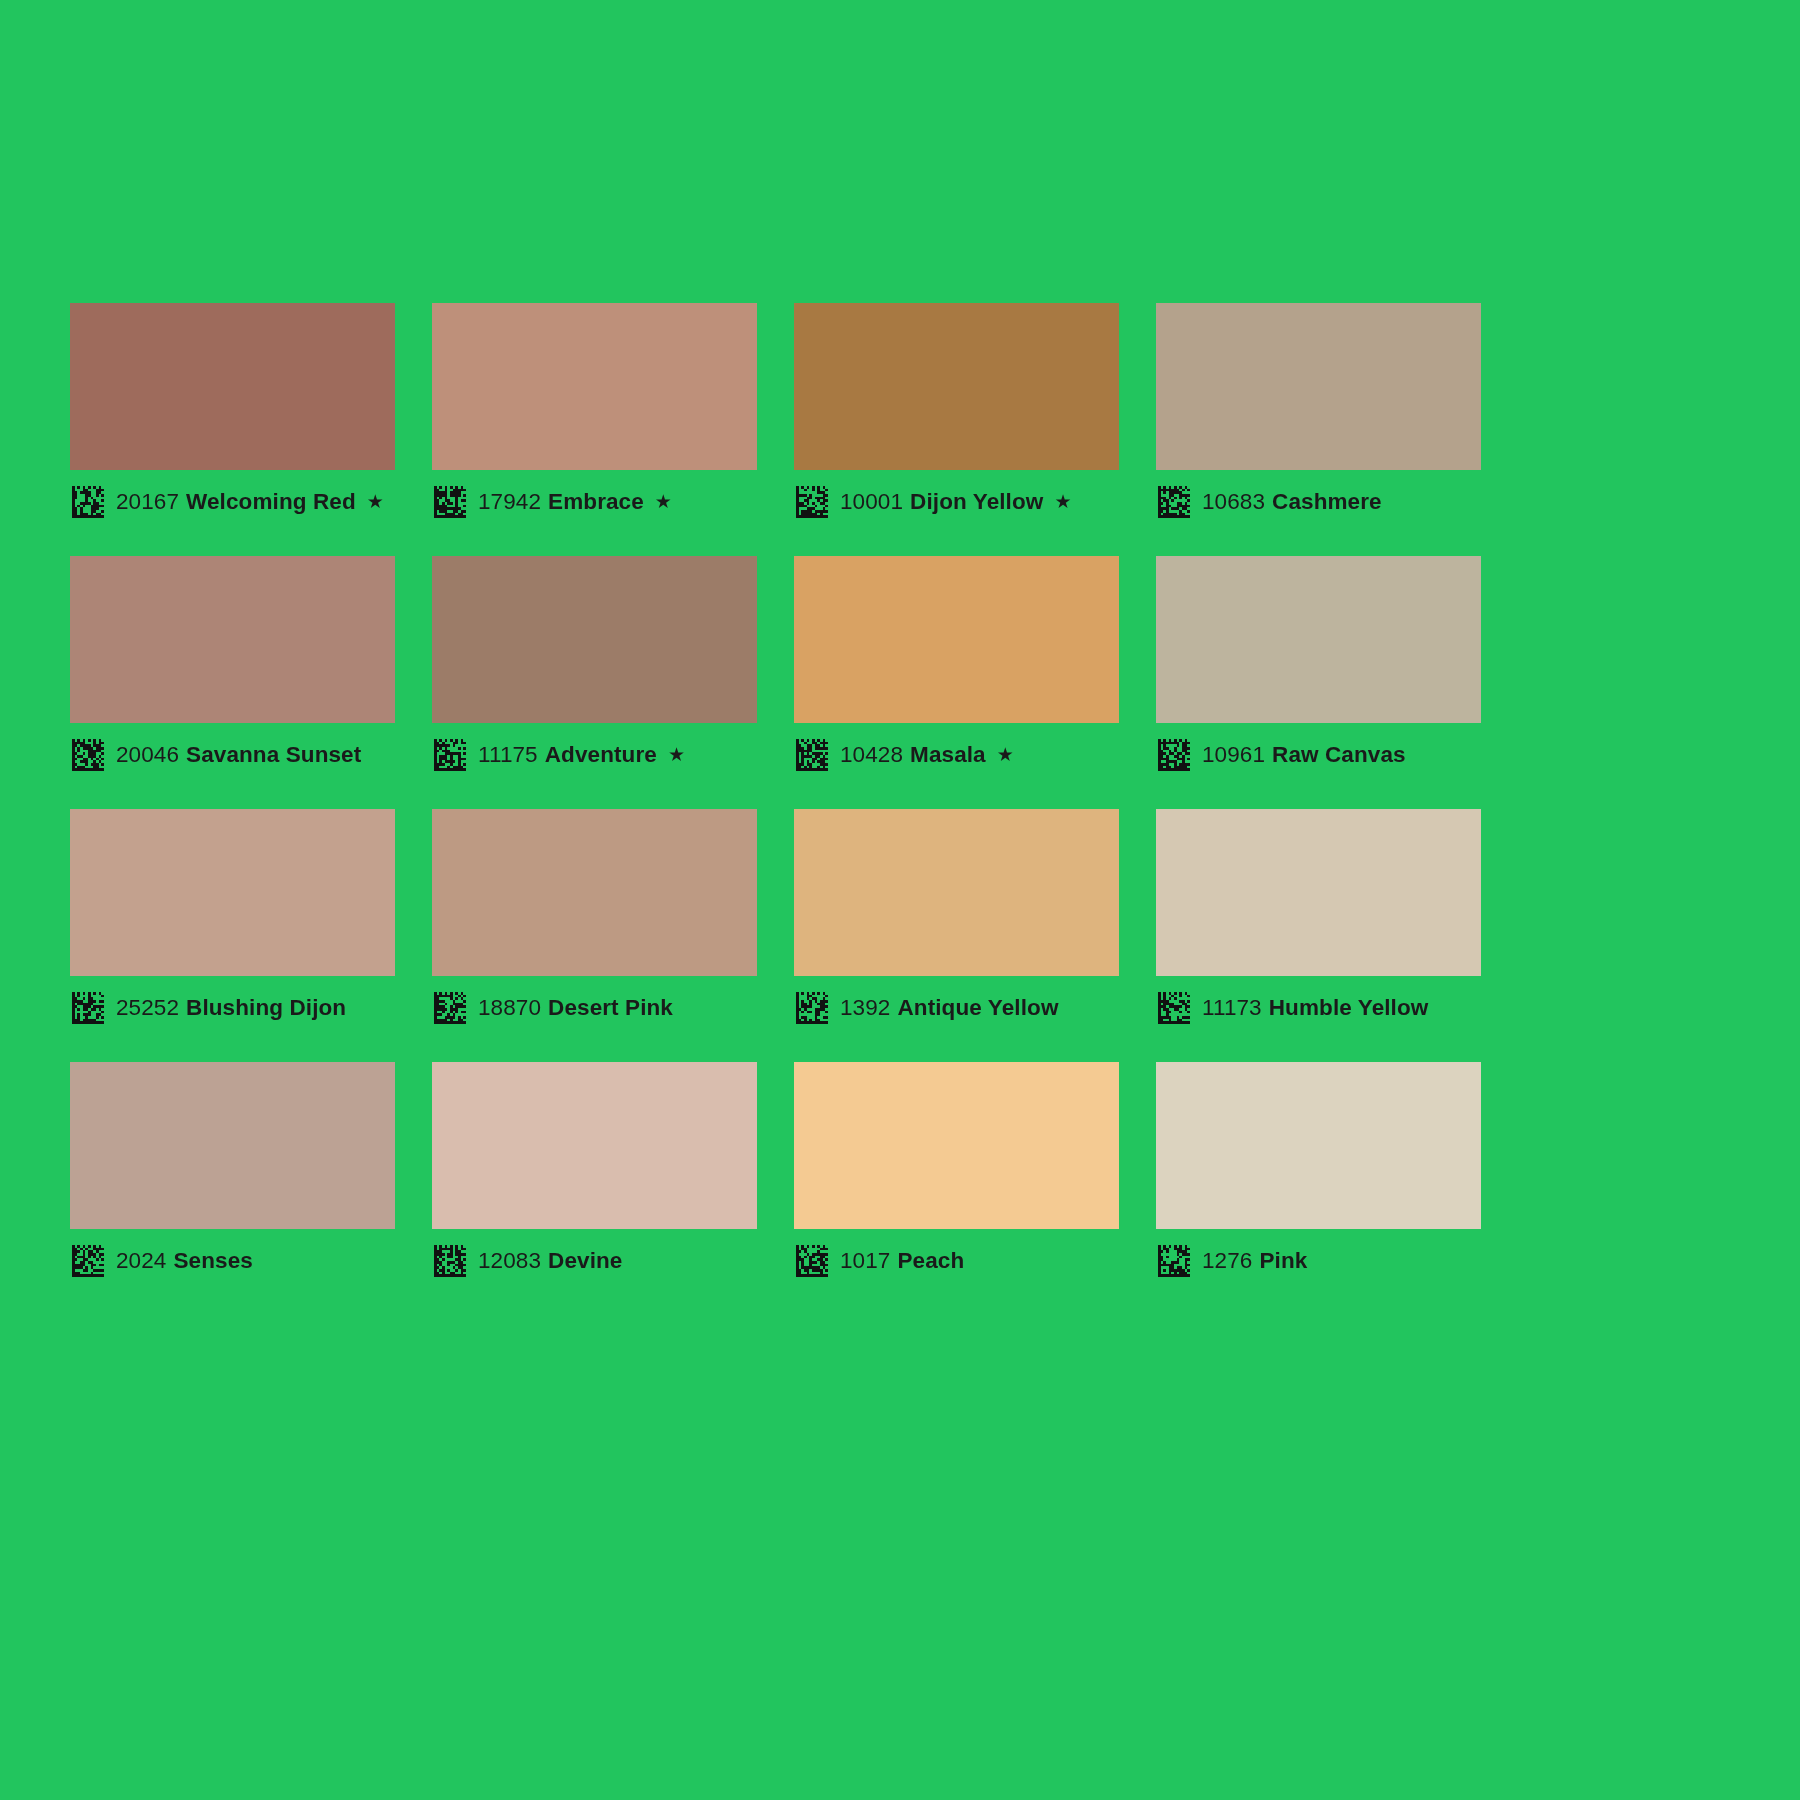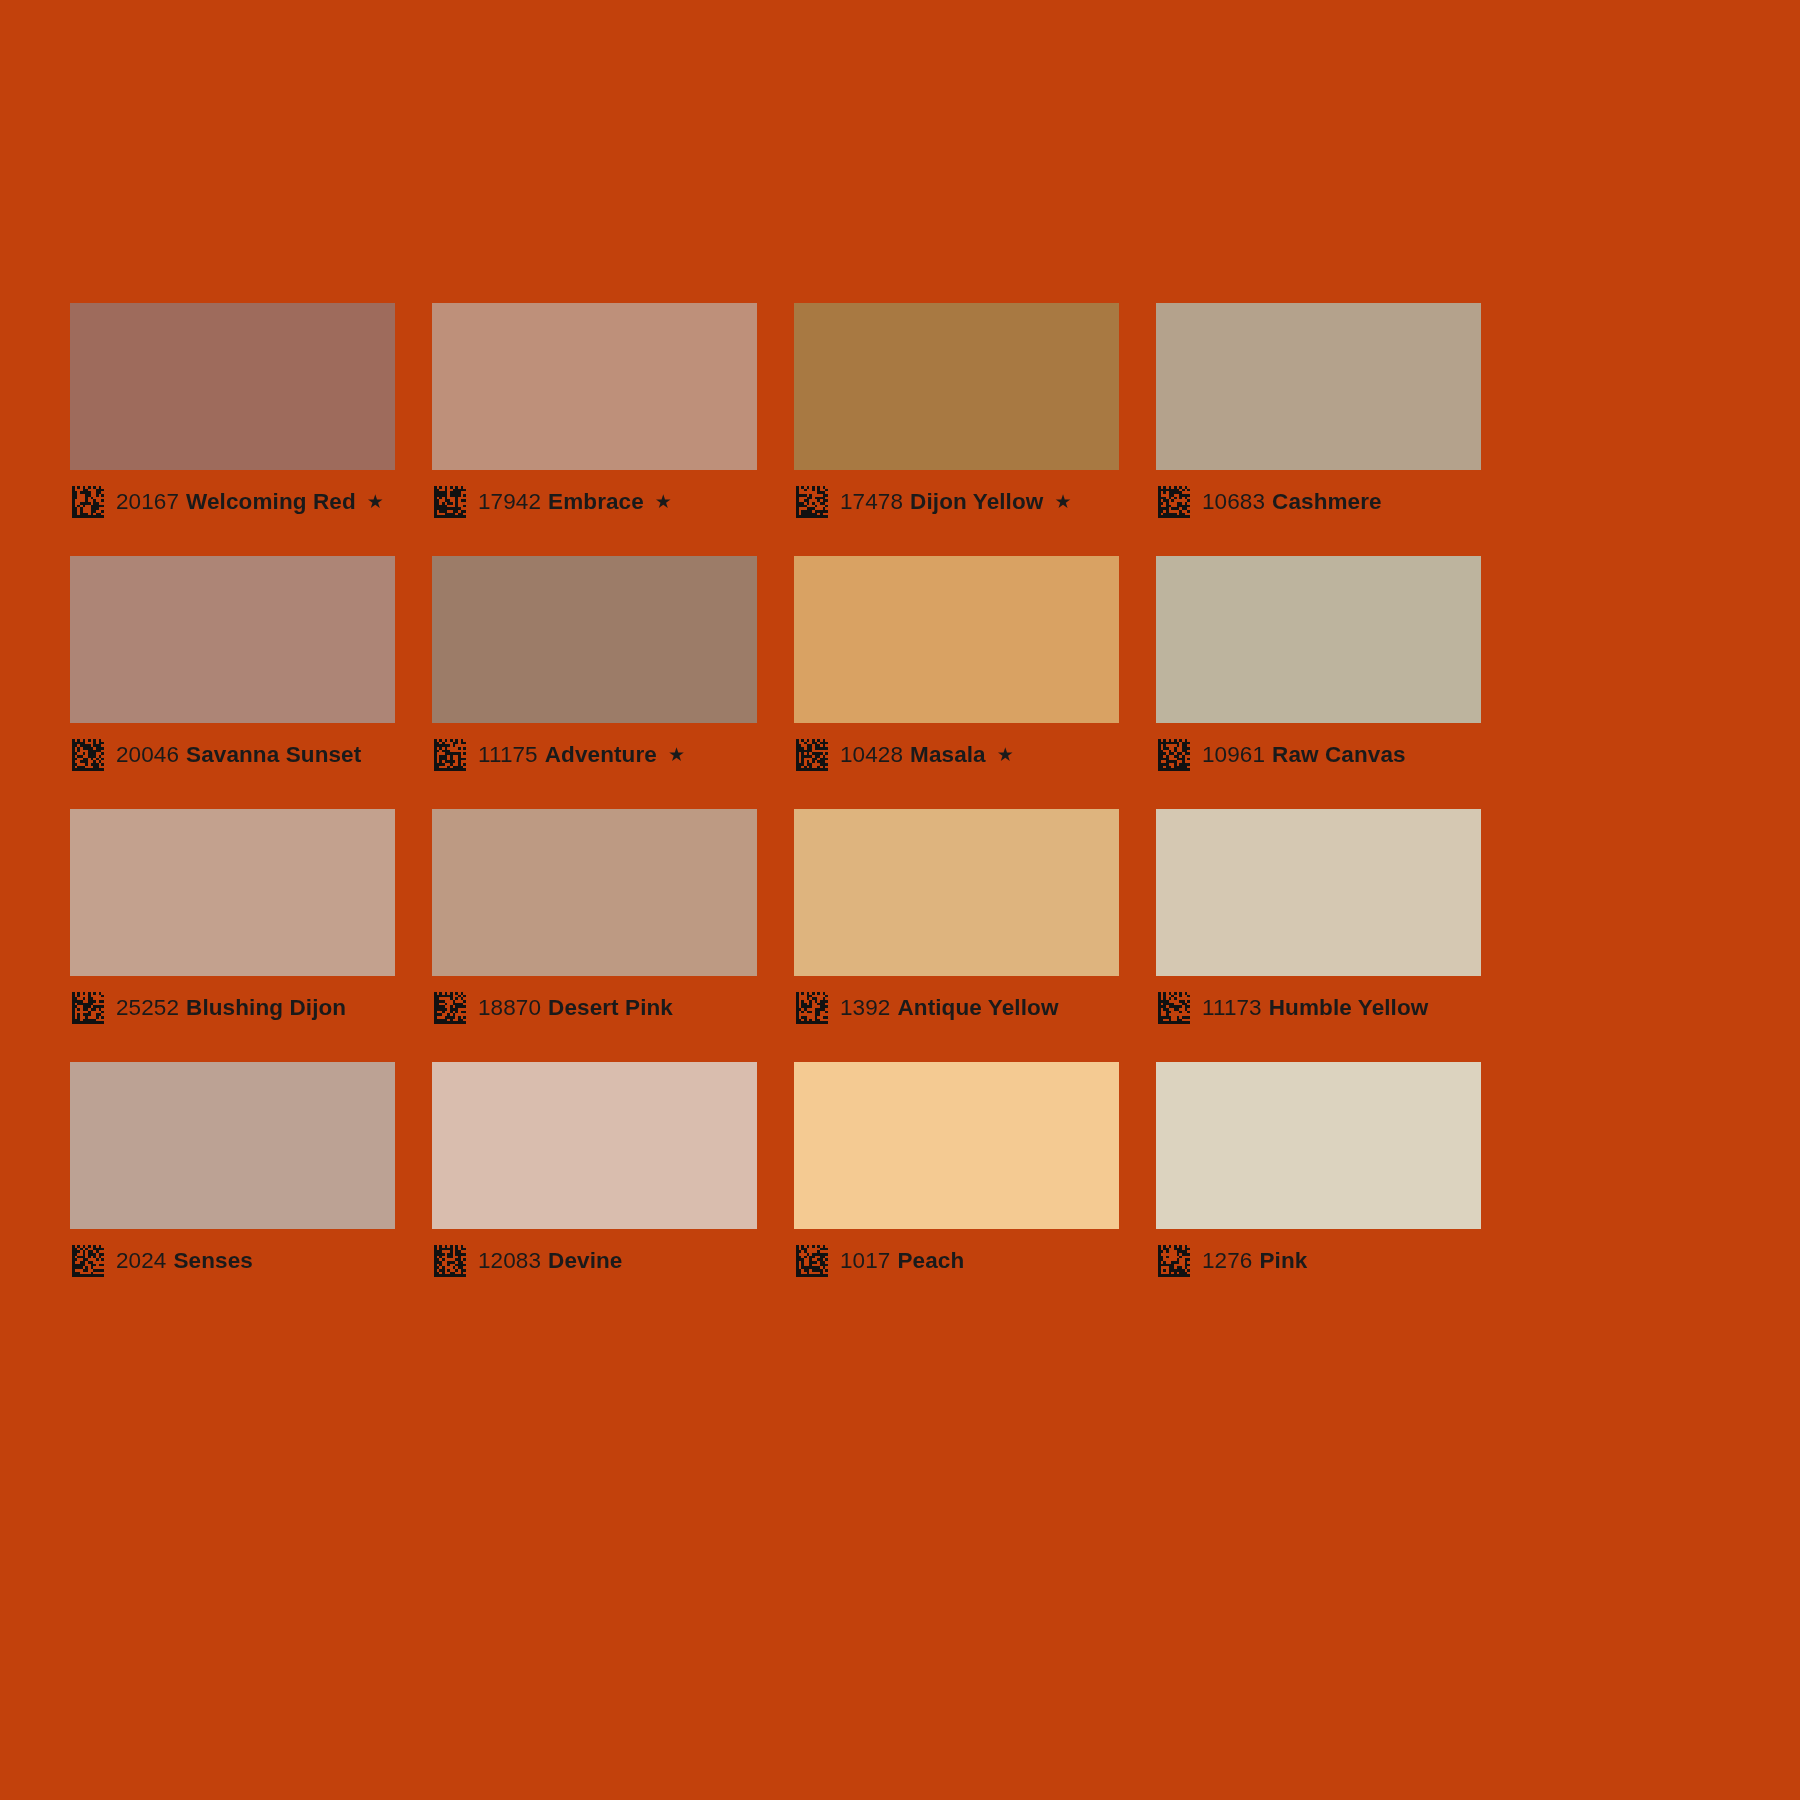--- a/index.html
+++ b/index.html
@@ -16,21 +16,21 @@
     -webkit-font-smoothing: antialiased;
     overflow: hidden;
   }
 
   #palette-sheet {
     position: absolute;
     left: 0;
     top: 0;
     width: 1800px;
     height: 1800px;
-    background: #c2410c;
+    background: #22c55e;
   }
 
   #swatch-grid {
     position: absolute;
     left: 70px;
     top: 303px;
     width: 1412px;
     display: grid;
     grid-template-columns: repeat(4, 325px);
     column-gap: 37px;
@@ -366,21 +366,21 @@
               <rect x="25.00" y="91.67" width="8.58" height="8.58"></rect>
               <rect x="33.33" y="91.67" width="8.58" height="8.58"></rect>
               <rect x="41.67" y="91.67" width="8.58" height="8.58"></rect>
               <rect x="50.00" y="91.67" width="8.58" height="8.58"></rect>
               <rect x="58.33" y="91.67" width="8.58" height="8.58"></rect>
               <rect x="66.67" y="91.67" width="8.58" height="8.58"></rect>
               <rect x="75.00" y="91.67" width="8.58" height="8.58"></rect>
               <rect x="83.33" y="91.67" width="8.58" height="8.58"></rect>
               <rect x="91.67" y="91.67" width="8.58" height="8.58"></rect>
             </svg></span>
-          <span class="label-text"><span class="code-num">17478</span><span class="color-name">Dijon Yellow</span><span class="star-mark">★</span></span>
+          <span class="label-text"><span class="code-num">10001</span><span class="color-name">Dijon Yellow</span><span class="star-mark">★</span></span>
         </div>
       </div>
       <div class="swatch-cell">
         <div class="swatch-chip" style="background: rgb(180, 162, 140);"></div>
         <div class="swatch-label">
           <span class="datamatrix-icon"><svg viewBox="0 0 100 100" xmlns="http://www.w3.org/2000/svg" shape-rendering="crispEdges" fill="#111111">
               <rect x="0.00" y="0.00" width="8.58" height="8.58"></rect>
               <rect x="16.67" y="0.00" width="8.58" height="8.58"></rect>
               <rect x="33.33" y="0.00" width="8.58" height="8.58"></rect>
               <rect x="50.00" y="0.00" width="8.58" height="8.58"></rect>

